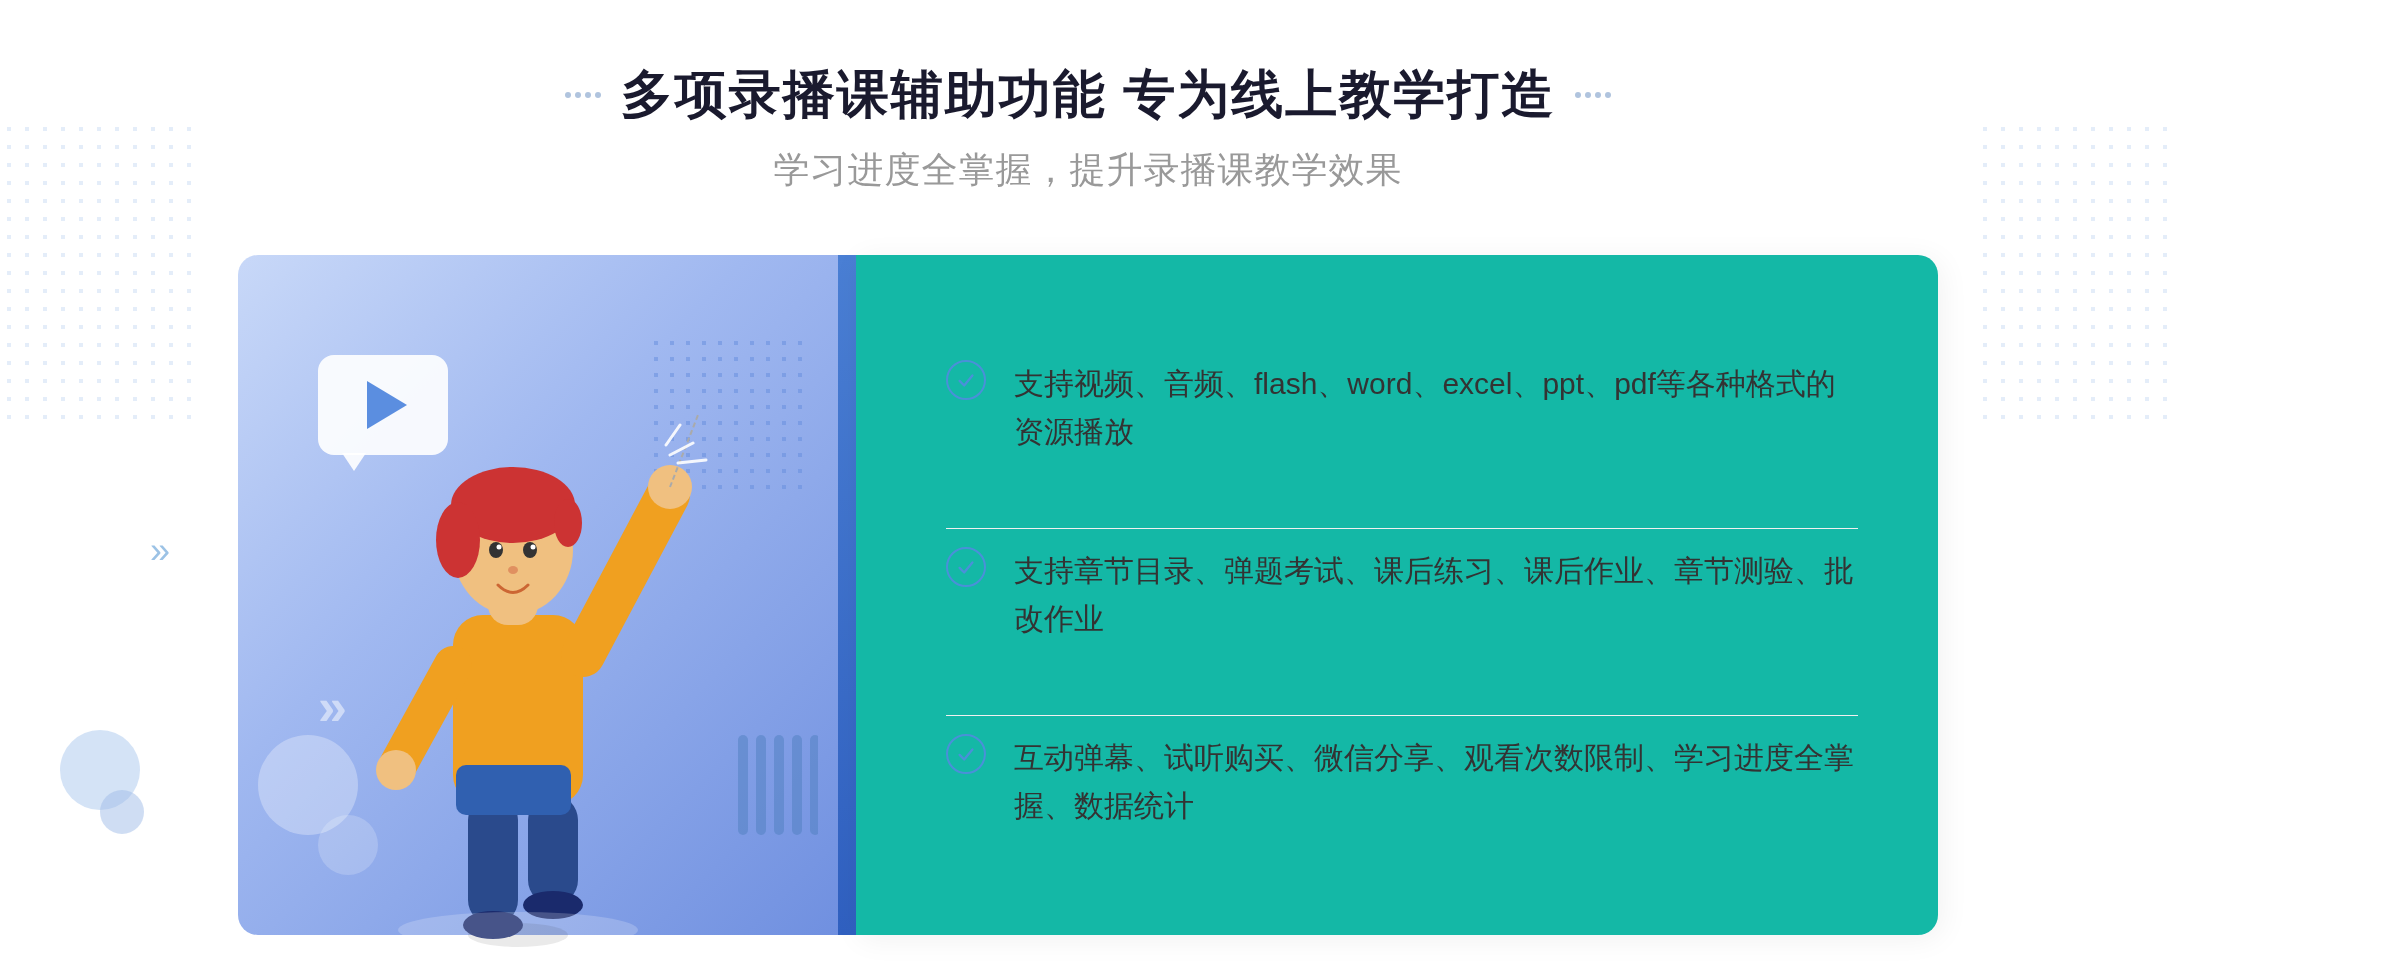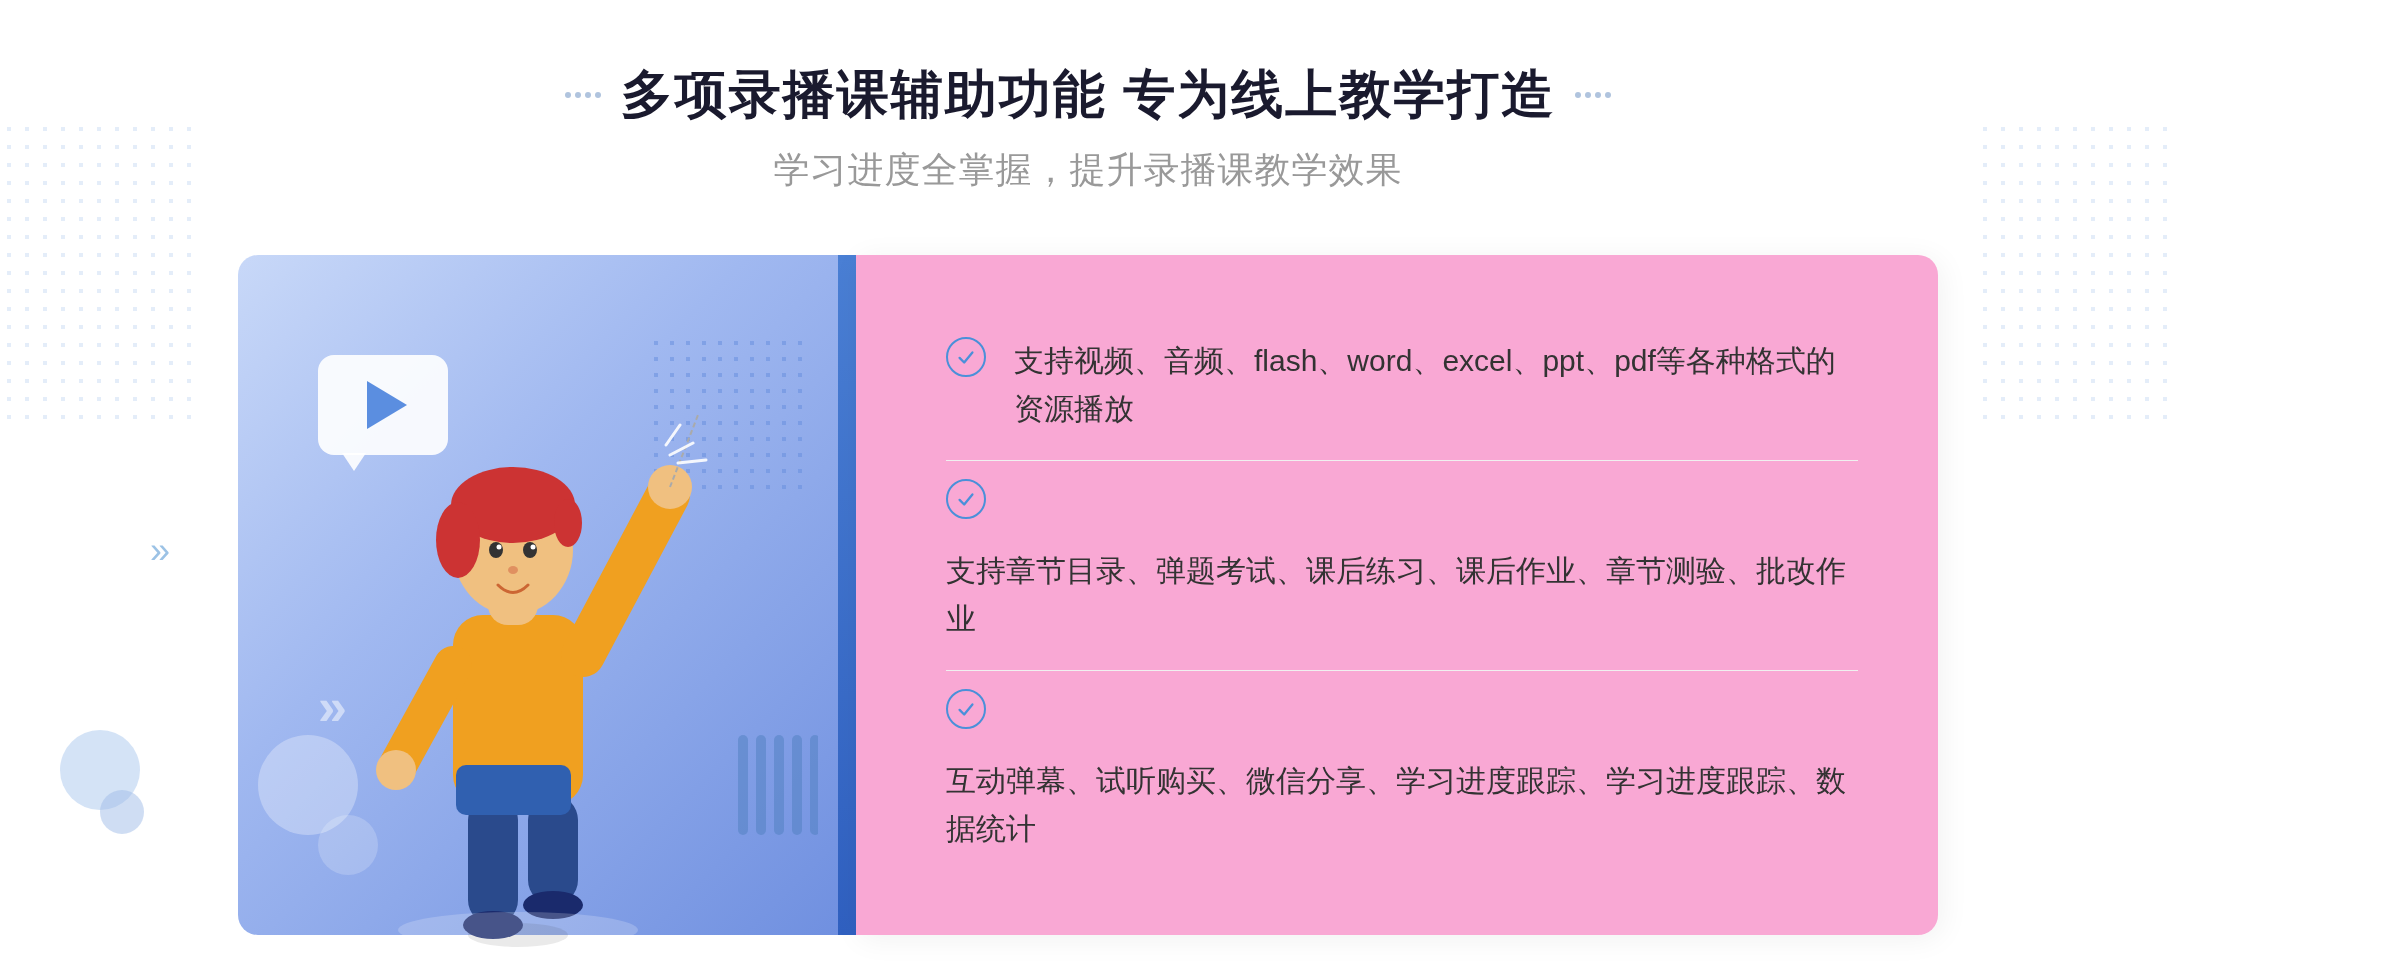--- a/index.html
+++ b/index.html
@@ -180,39 +180,38 @@
     
     .accent-bar {
       width: 18px;
       background: linear-gradient(180deg, #4a7fd4 0%, #3060c0 100%);
       flex-shrink: 0;
     }
 
     
     .right-panel {
       flex: 1;
-      background: #f9a8d4;
+      background: #14b8a6;
       border-radius: 0 20px 20px 0;
       padding: 60px 80px 60px 90px;
       box-shadow: 4px 4px 30px rgba(0,0,0,0.06);
       display: flex;
       flex-direction: column;
       justify-content: space-around;
     }
 
     .feature-item {
       display: flex;
       align-items: flex-start;
       gap: 28px;
       padding: 18px 0;
     }
 
     .feature-item + .feature-item {
       border-top: 1px solid #f0f0f0;
-      flex-direction: column;
     }
 
     .check-circle {
       width: 40px;
       height: 40px;
       border-radius: 50%;
       border: 2.5px solid #4a90d9;
       display: flex;
       align-items: center;
       justify-content: center;
@@ -408,21 +407,21 @@
         <span class="feature-text">支持章节目录、弹题考试、课后练习、课后作业、章节测验、批改作业</span>
       </div>
 
 
       <div class="feature-item">
         <div class="check-circle">
           <svg viewBox="0 0 24 24" fill="none" xmlns="http://www.w3.org/2000/svg">
             <polyline points="5,13 10,18 19,7" stroke="#4a90d9" stroke-width="2.5" stroke-linecap="round" stroke-linejoin="round"></polyline>
           </svg>
         </div>
-        <span class="feature-text">互动弹幕、试听购买、微信分享、学习进度跟踪、学习进度跟踪、数据统计</span>
+        <span class="feature-text">互动弹幕、试听购买、微信分享、观看次数限制、学习进度全掌握、数据统计</span>
       </div>
 
     </div>
   </div>
 
   <div class="arrow-left">»</div>
 
   <div class="blue-circles">
     <div class="blue-circle-big"></div>
     <div class="blue-circle-small"></div>

